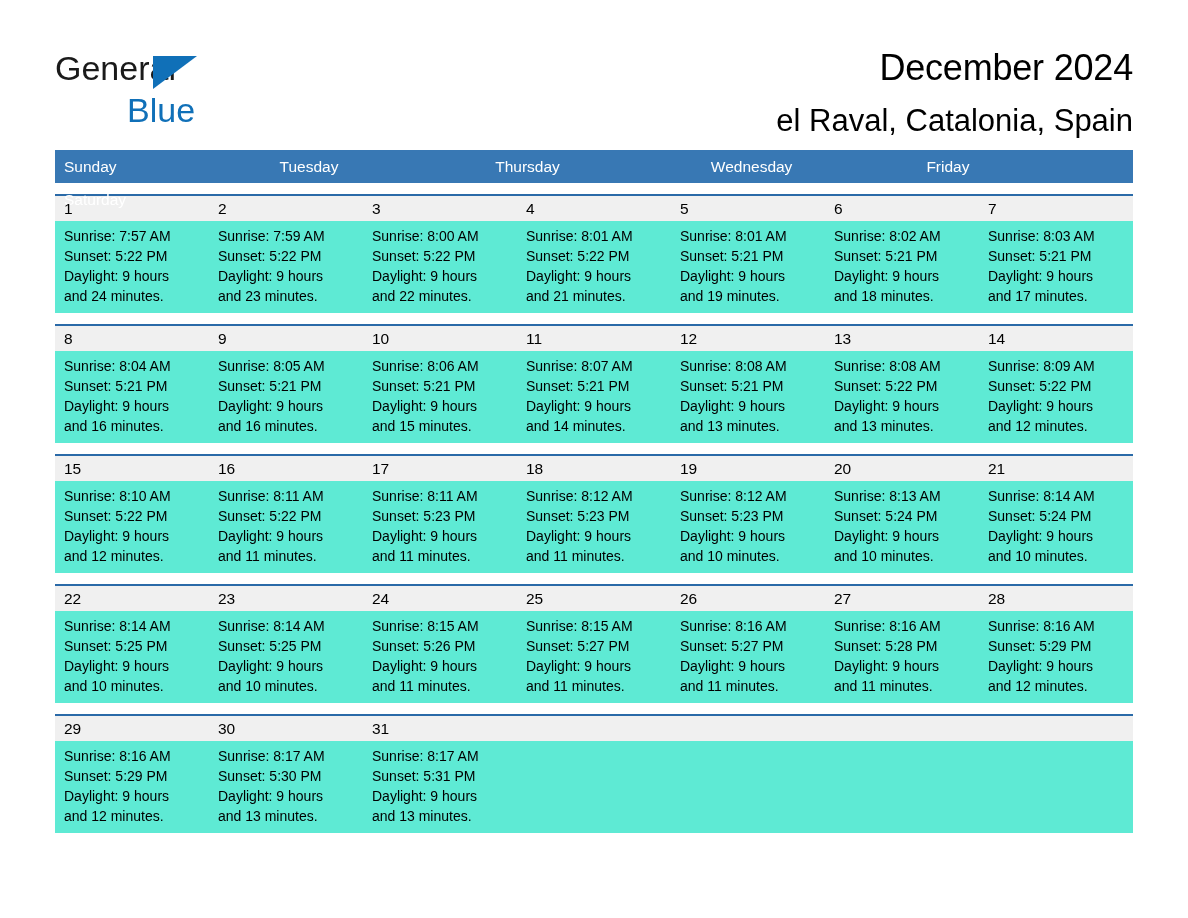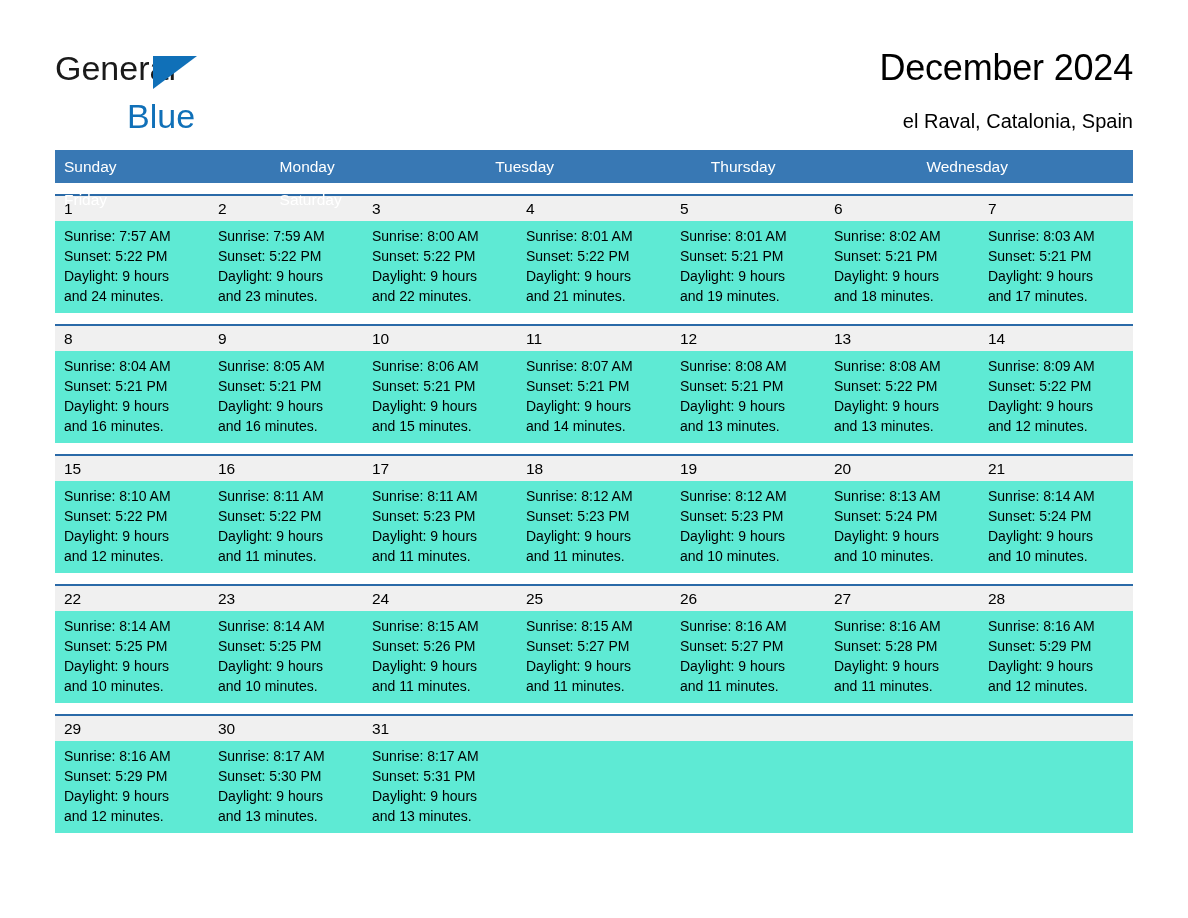--- a/index.html
+++ b/index.html
@@ -56,37 +56,37 @@
     width: 0;
     height: 0;
     border-left: 44px solid #1070b8;
     border-bottom: 33px solid transparent;
   }
   .brand-line2 {
     font-size: 34px;
     line-height: 34px;
     color: #1070b8;
     margin-left: 72px;
-    margin-top: 13px;
+    margin-top: 7px;
     font-weight: 400;
   }
 
   .titles {
     text-align: right;
     padding-top: 0px;
   }
   .cal-title {
     font-size: 36px;
     line-height: 48px;
     color: #000000;
     font-weight: 400;
     letter-spacing: -0.2px;
   }
   .cal-subtitle {
-    font-size: 20px;
+    font-size: 31px;
     line-height: 30px;
     color: #000000;
     font-weight: 400;
     margin-top: 14px;
   }
 
   
   .calendar {
     margin: 0 55px;
     width: 1078px;
@@ -162,21 +162,20 @@
       <div class="cal-title">December 2024</div>
       <div class="cal-subtitle">el Raval, Catalonia, Spain</div>
     </div>
 
   </div>
 
   <div class="calendar">
 
     <div class="weekday-row">
       <div class="weekday">Sunday</div>
-      <div class="weekday">Monday</div>
       <div class="weekday">Tuesday</div>
       <div class="weekday">Thursday</div>
       <div class="weekday">Wednesday</div>
       <div class="weekday">Friday</div>
       <div class="weekday">Saturday</div>
     </div>
 
     <div class="week-row">
       <div class="daynum-band">
         <div class="daynum">1</div>

